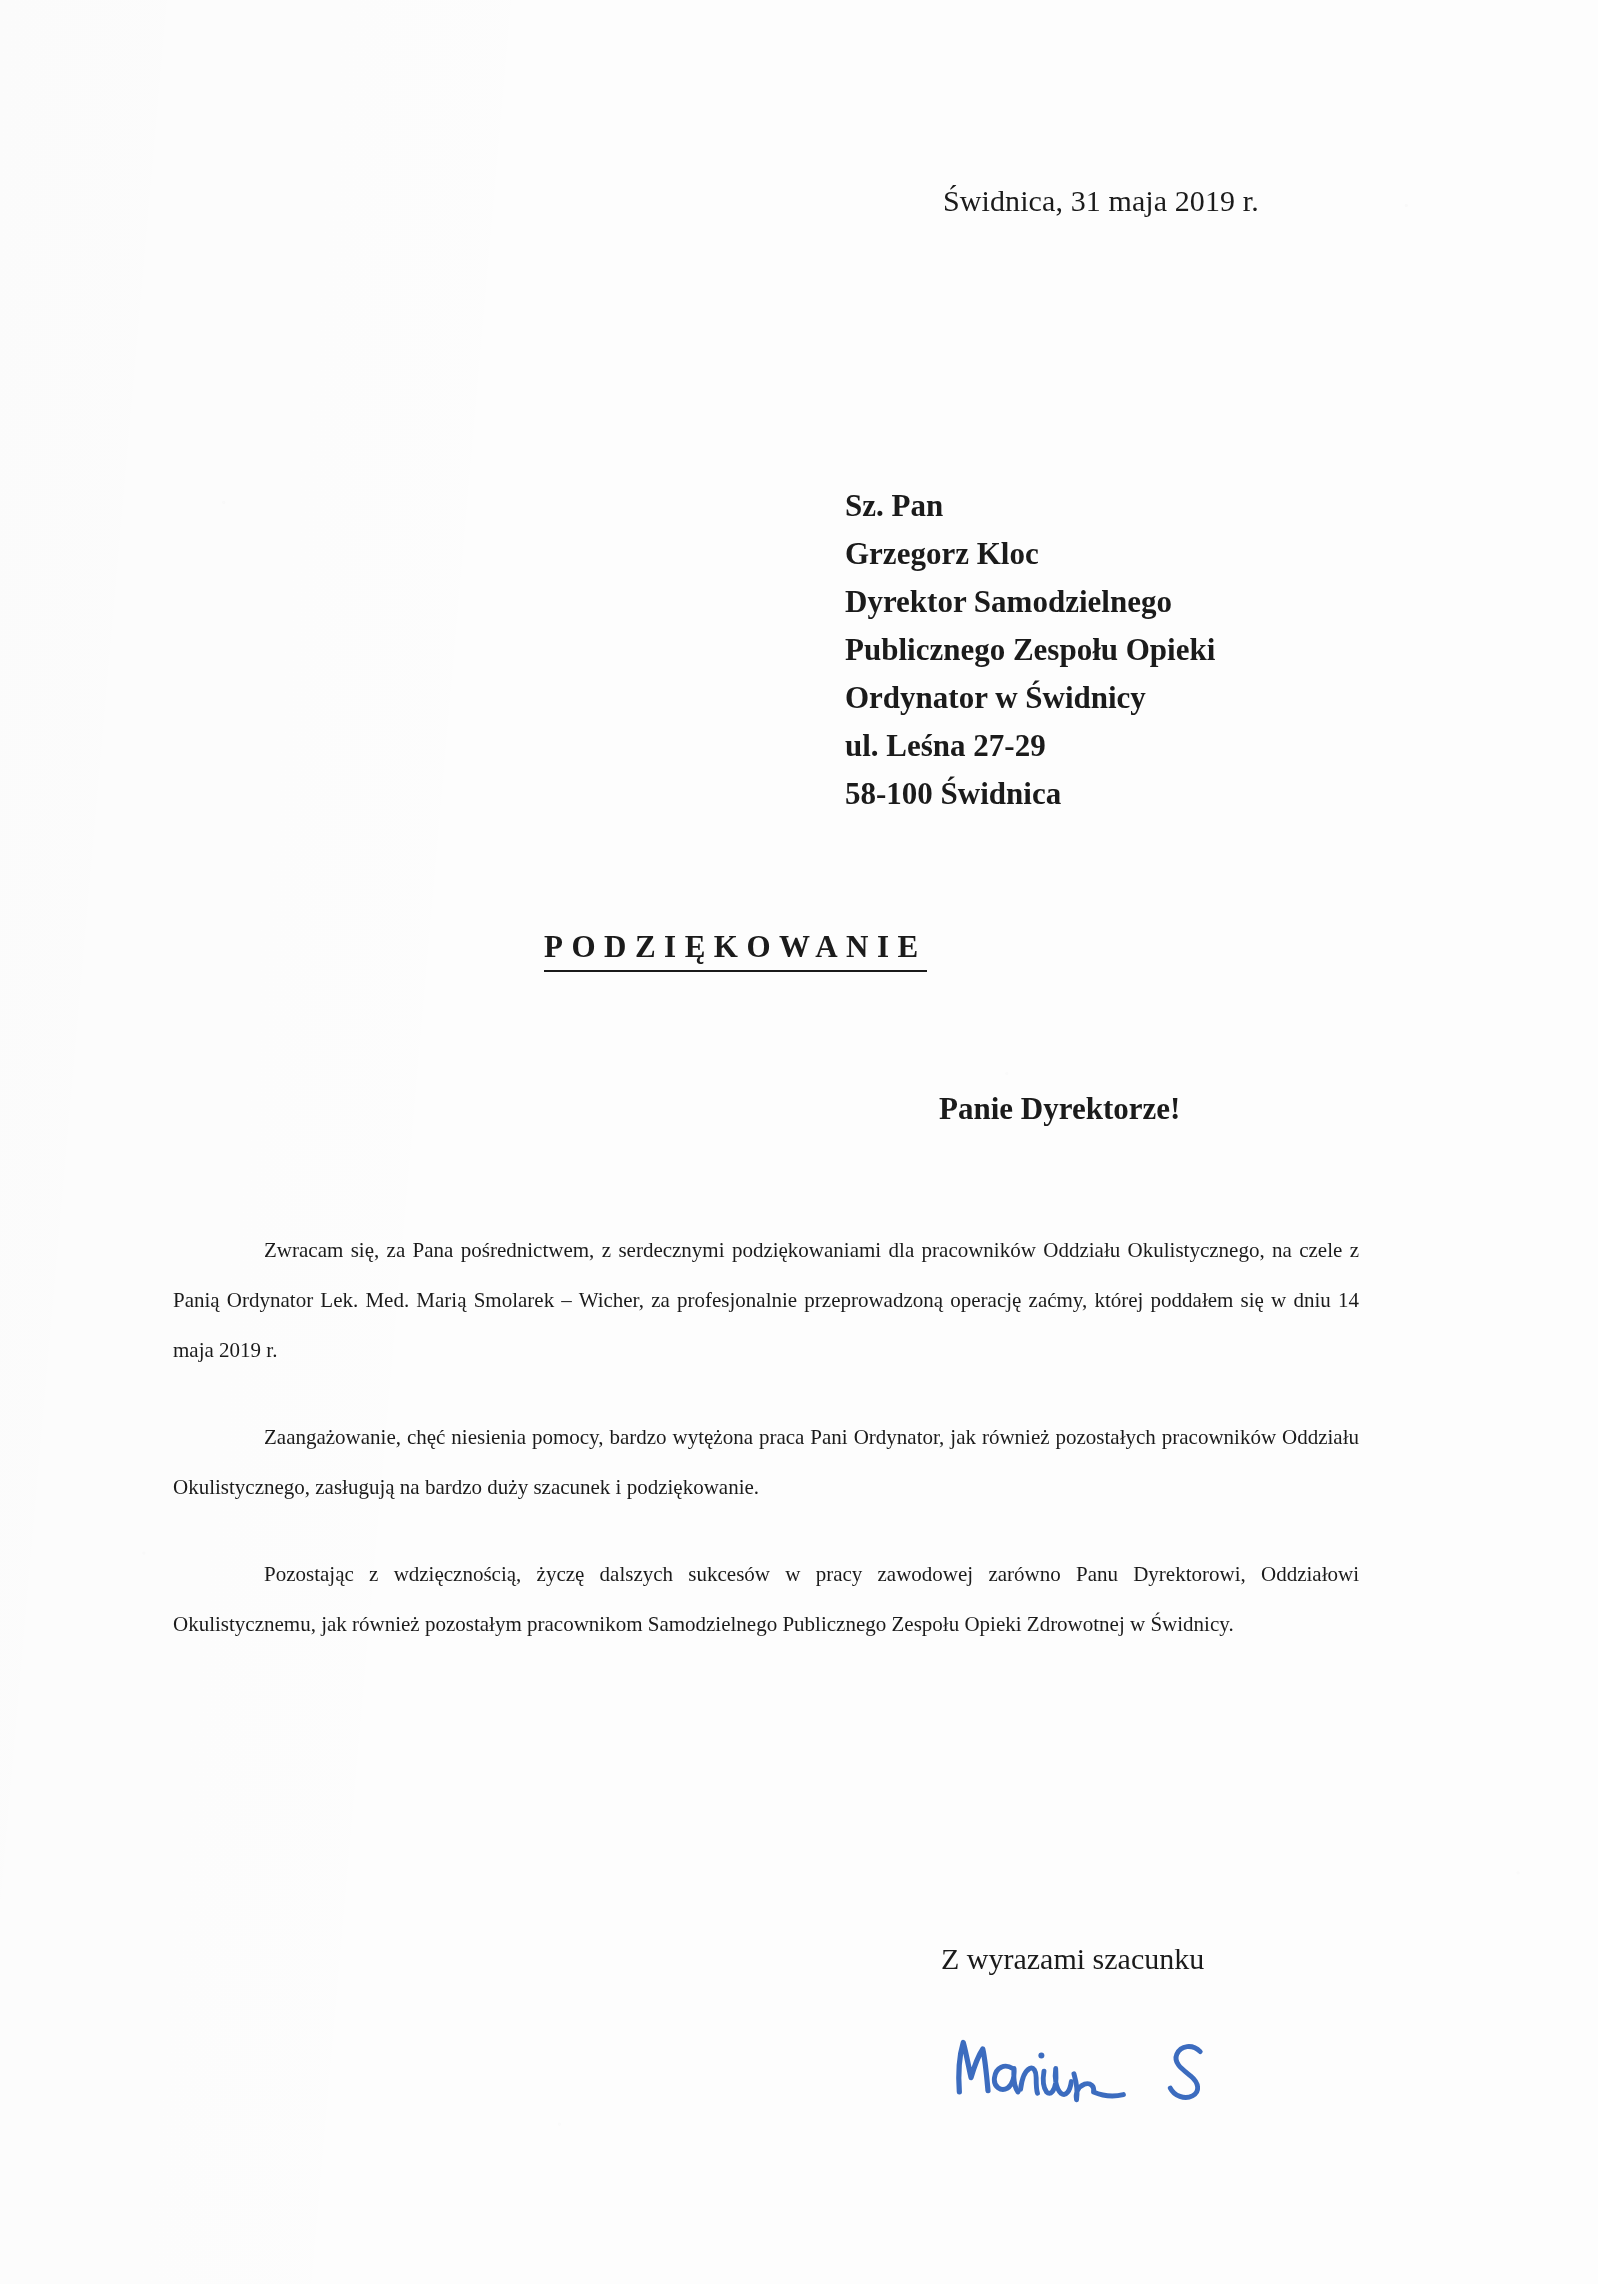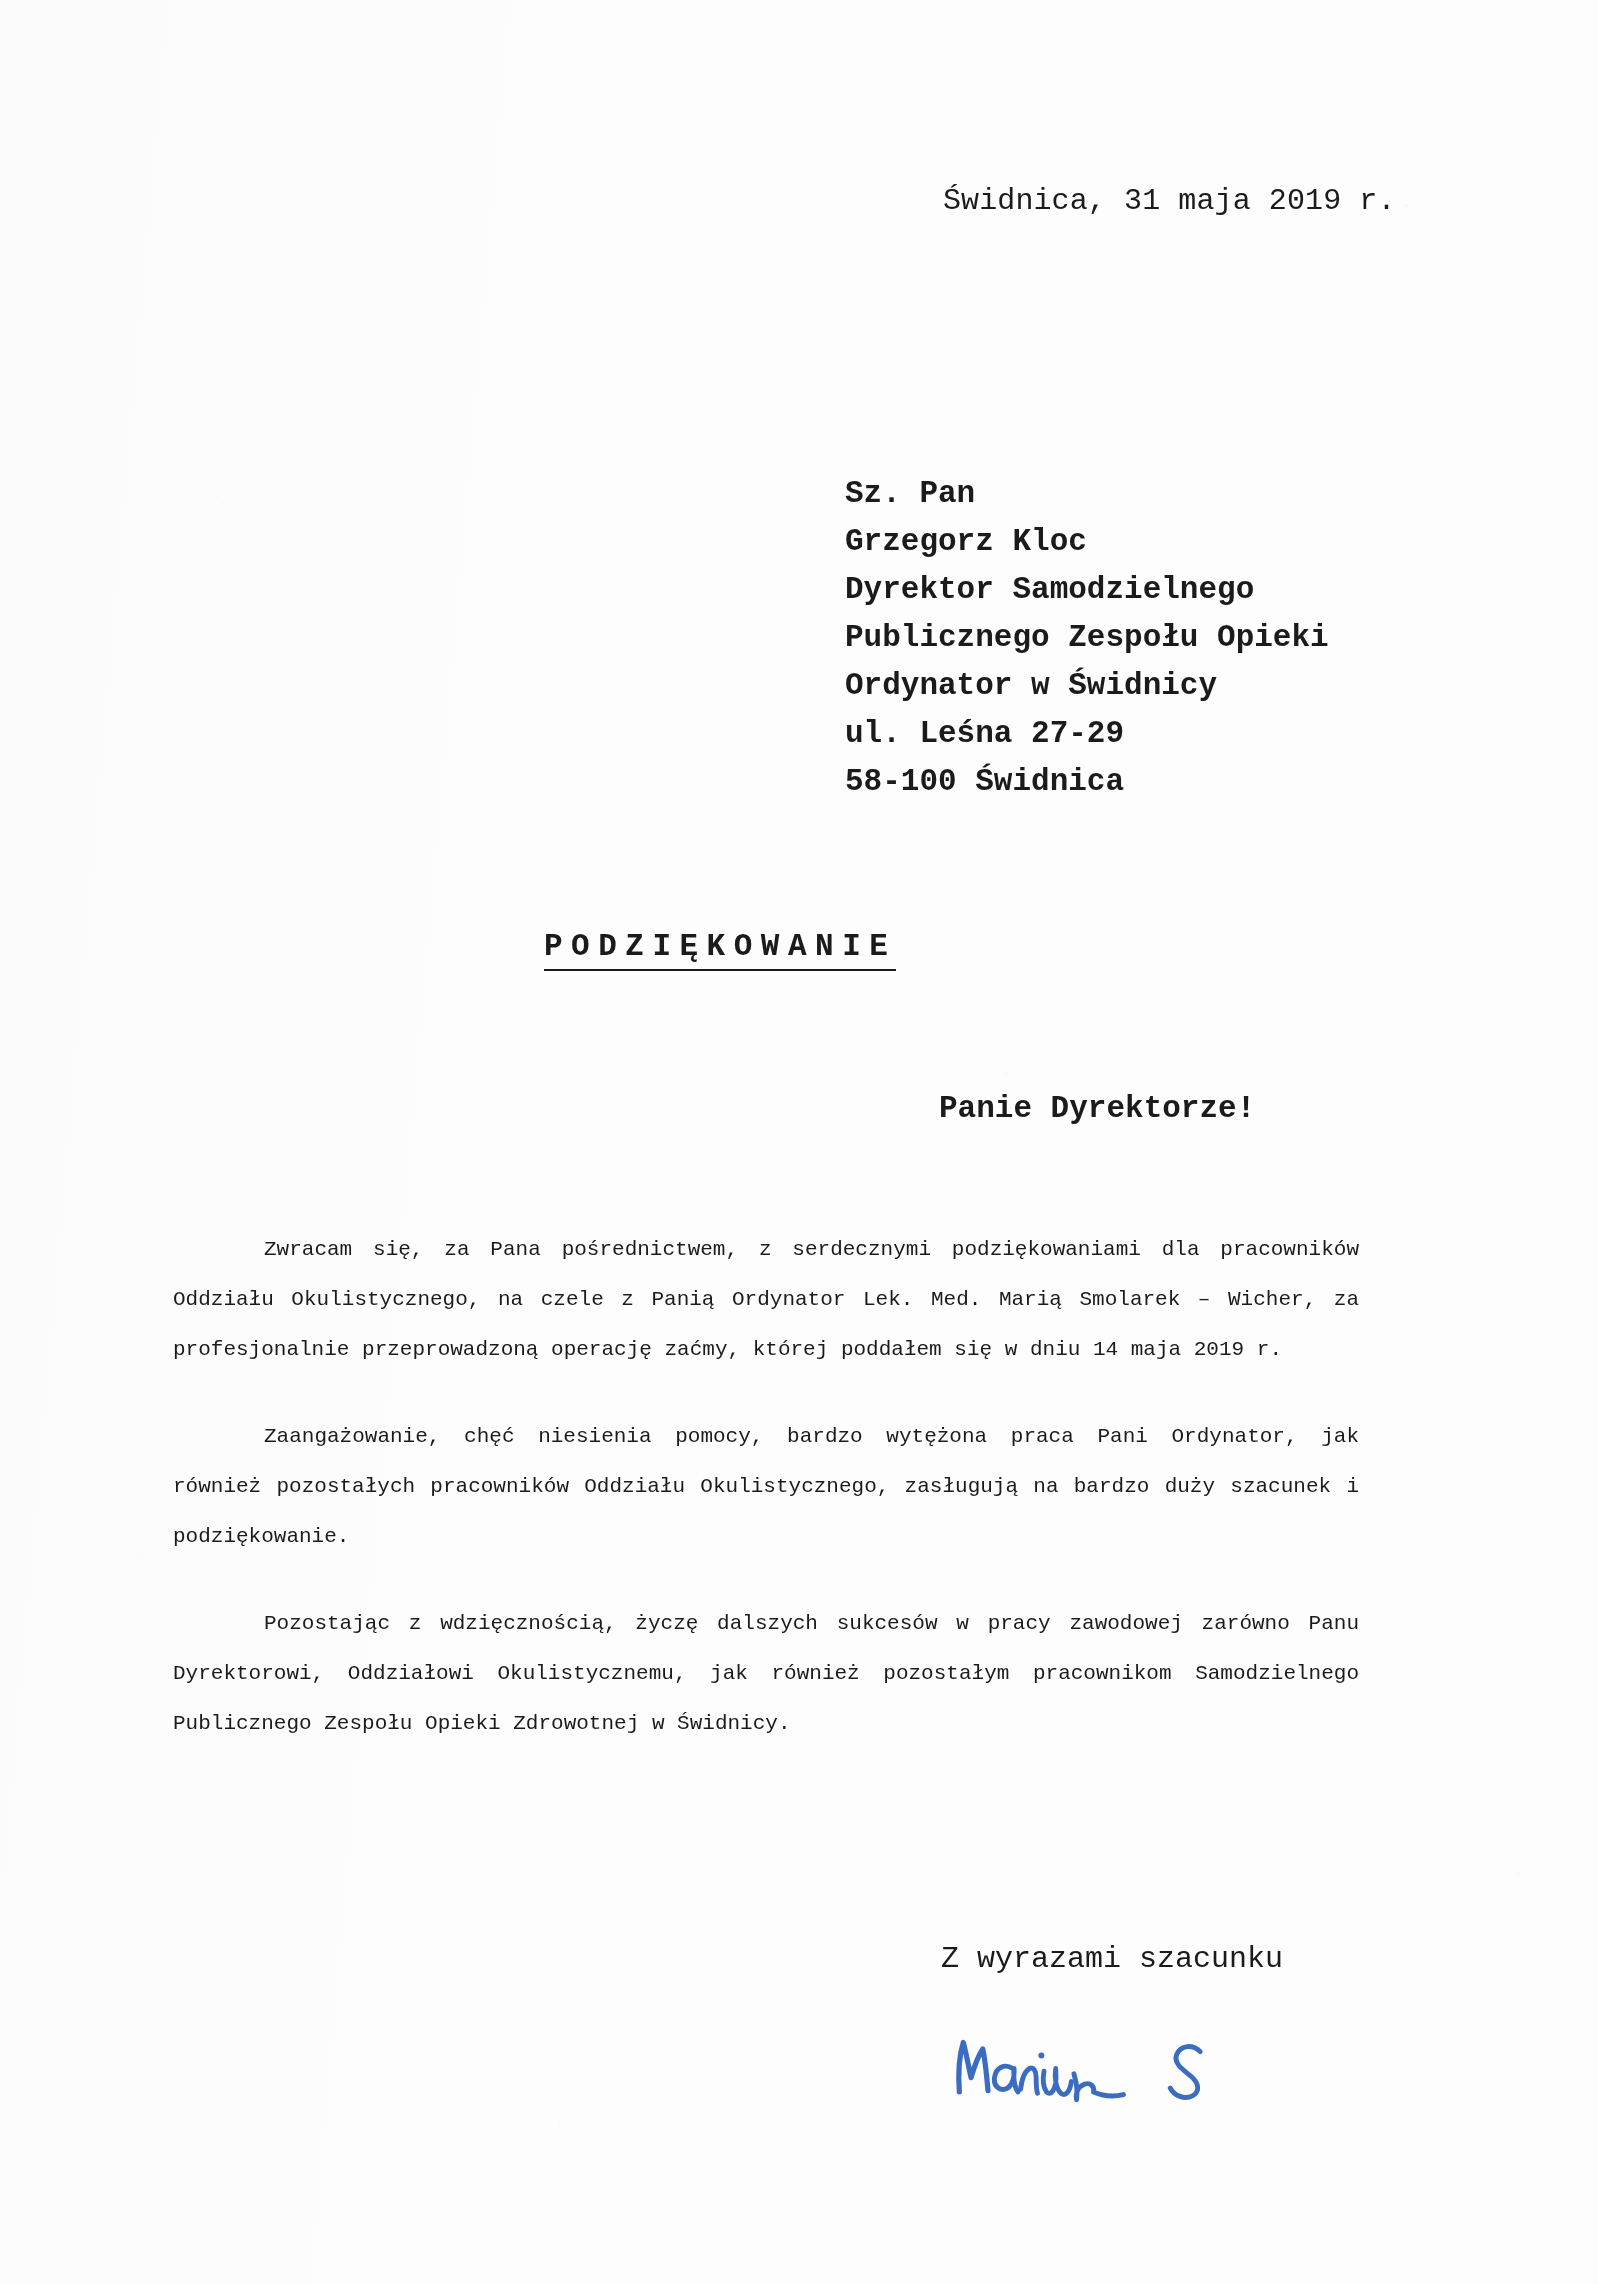--- a/index.html
+++ b/index.html
@@ -8,21 +8,21 @@
     padding: 0;
     background: #ffffff;
   }
 
   .page {
     position: relative;
     width: 1598px;
     height: 2284px;
     background: #fdfdfd;
     overflow: hidden;
-    font-family: Liberation Mono, monospace;
+    font-family: Liberation Serif, serif;
     color: #1b1b1b;
     -webkit-font-smoothing: antialiased;
   }
 
   
   .scan-tint {
     position: absolute;
     inset: 0;
     background:
       radial-gradient(circle at 14% 22%, rgba(0,0,0,0.012) 0 1.3px, rgba(0,0,0,0) 2px),
@@ -40,21 +40,21 @@
     left: 943px;
     top: 184px;
     font-size: 30px;
     letter-spacing: 0.1px;
     white-space: nowrap;
   }
 
   .address-block {
     position: absolute;
     left: 845px;
-    top: 470px;
+    top: 482px;
     font-weight: bold;
     font-size: 31px;
     line-height: 48px;
     white-space: nowrap;
   }
   .address-block .addr-line { display: block; }
 
   .doc-title {
     position: absolute;
     left: 544px;

